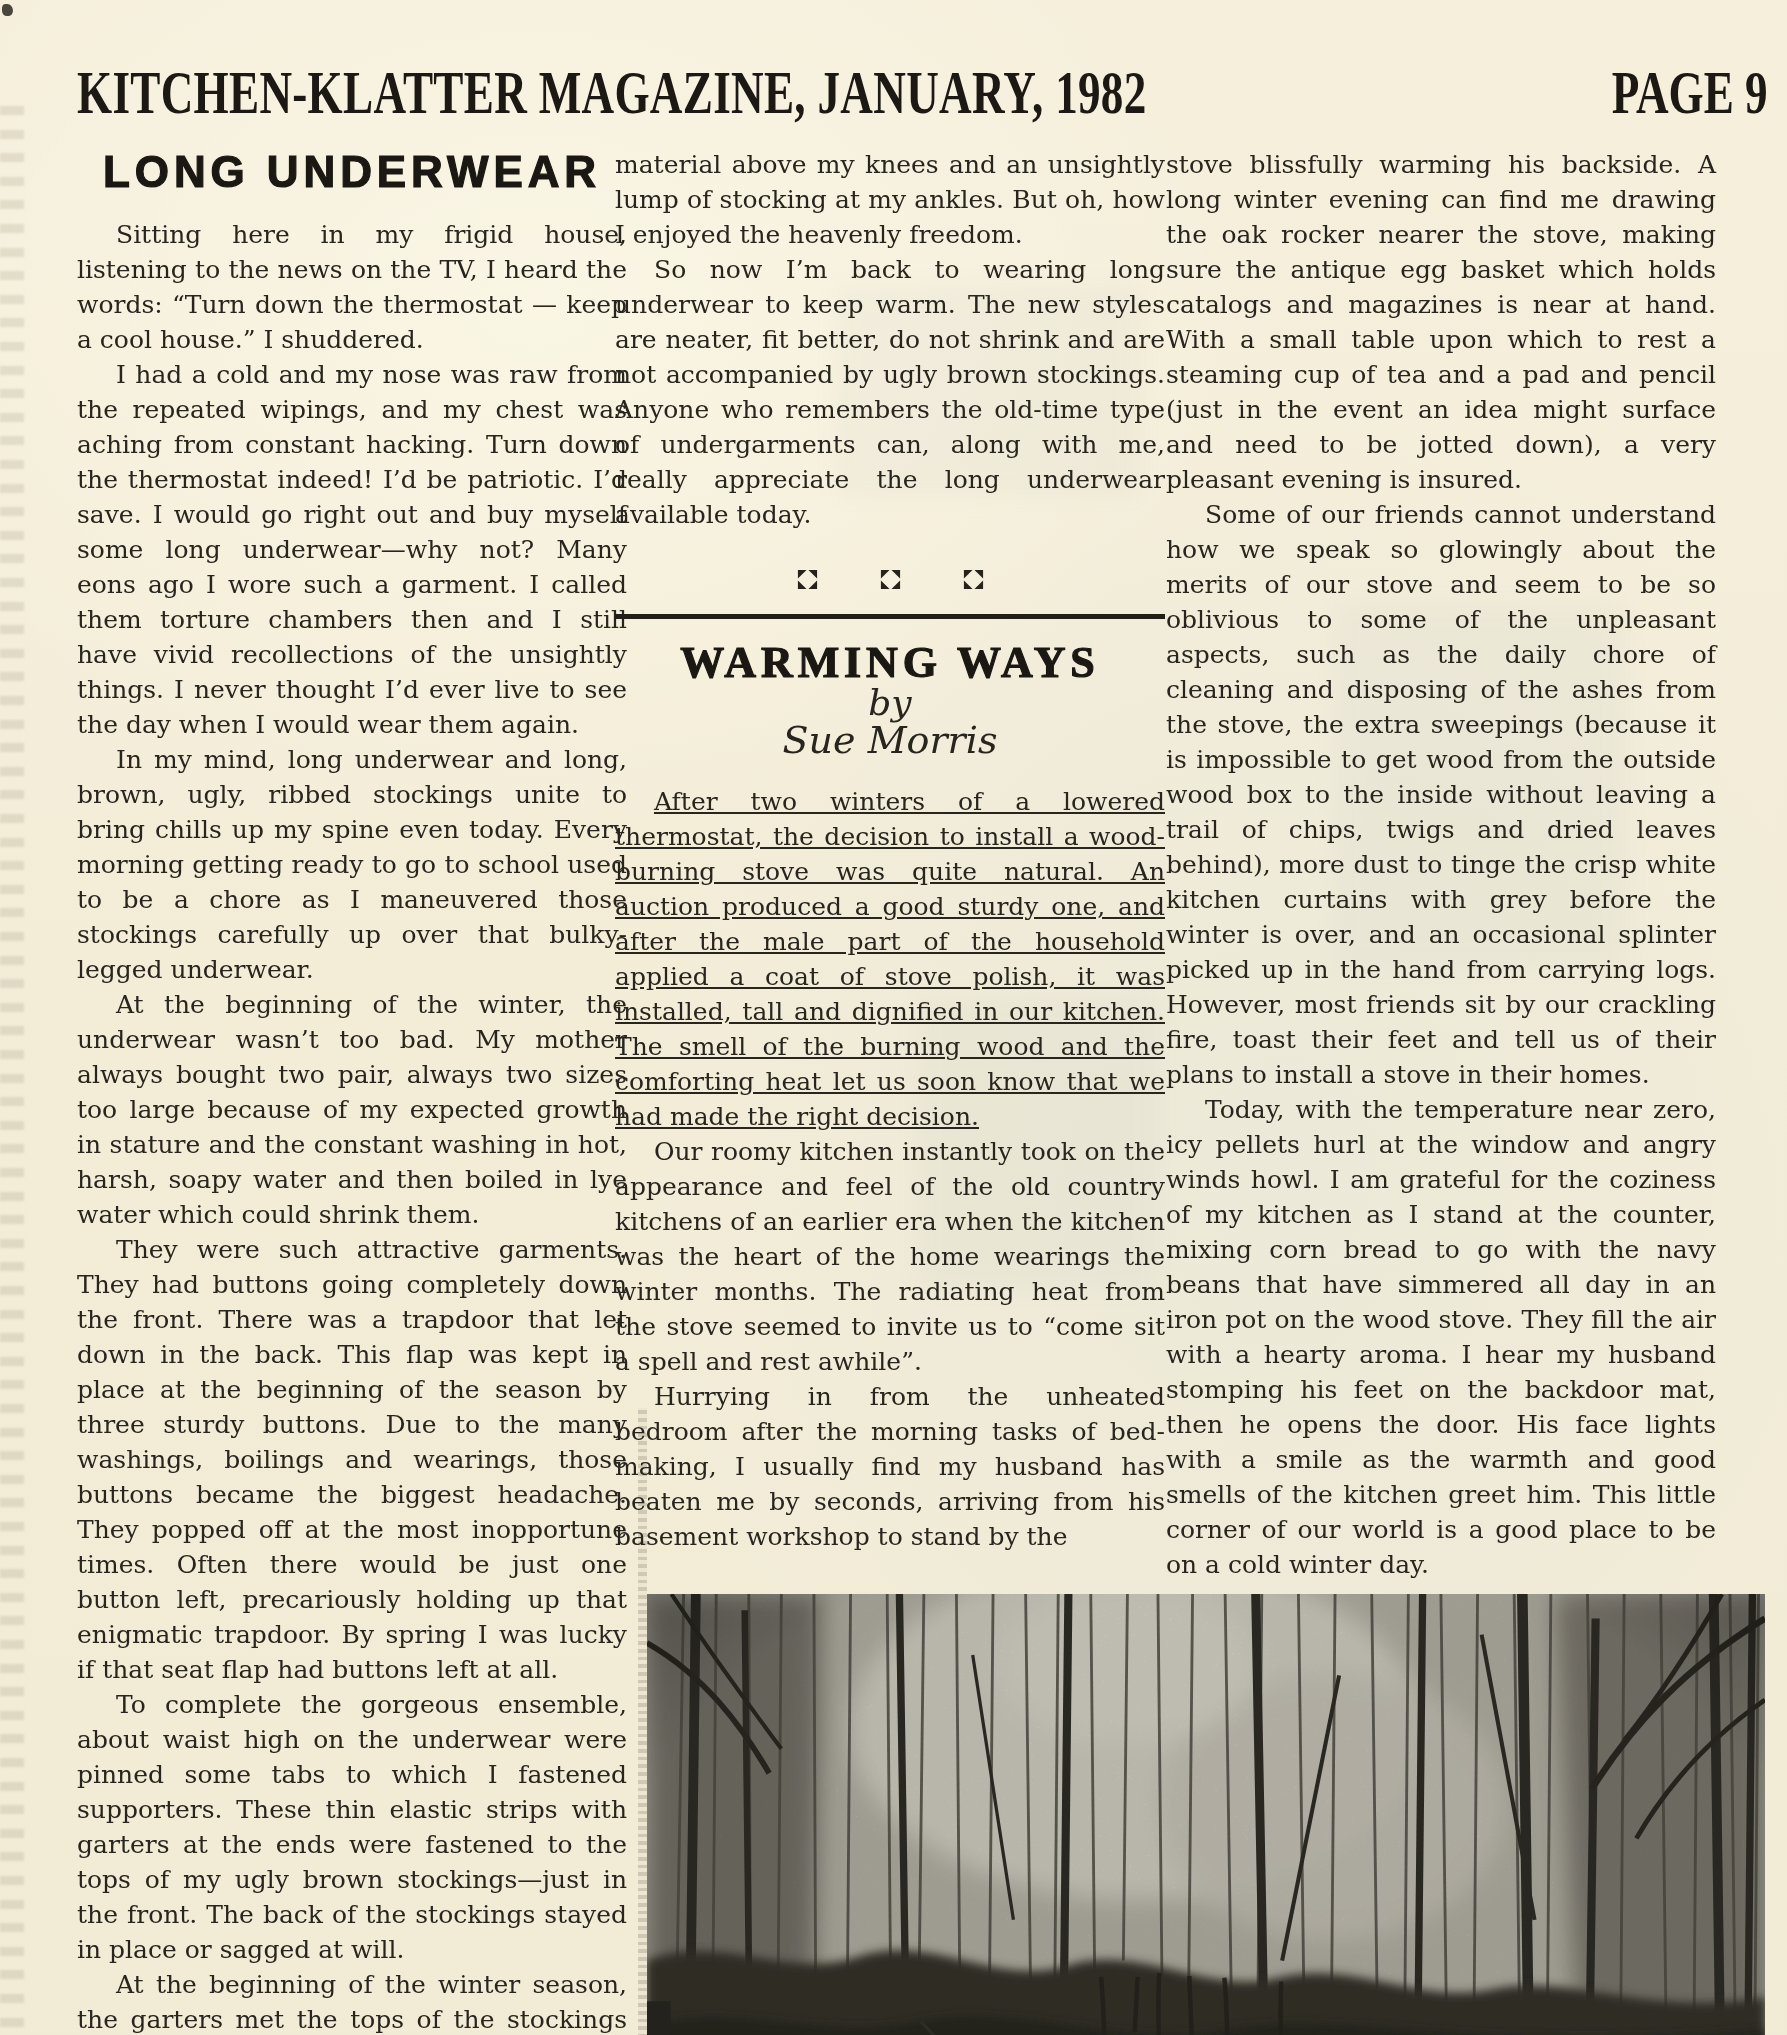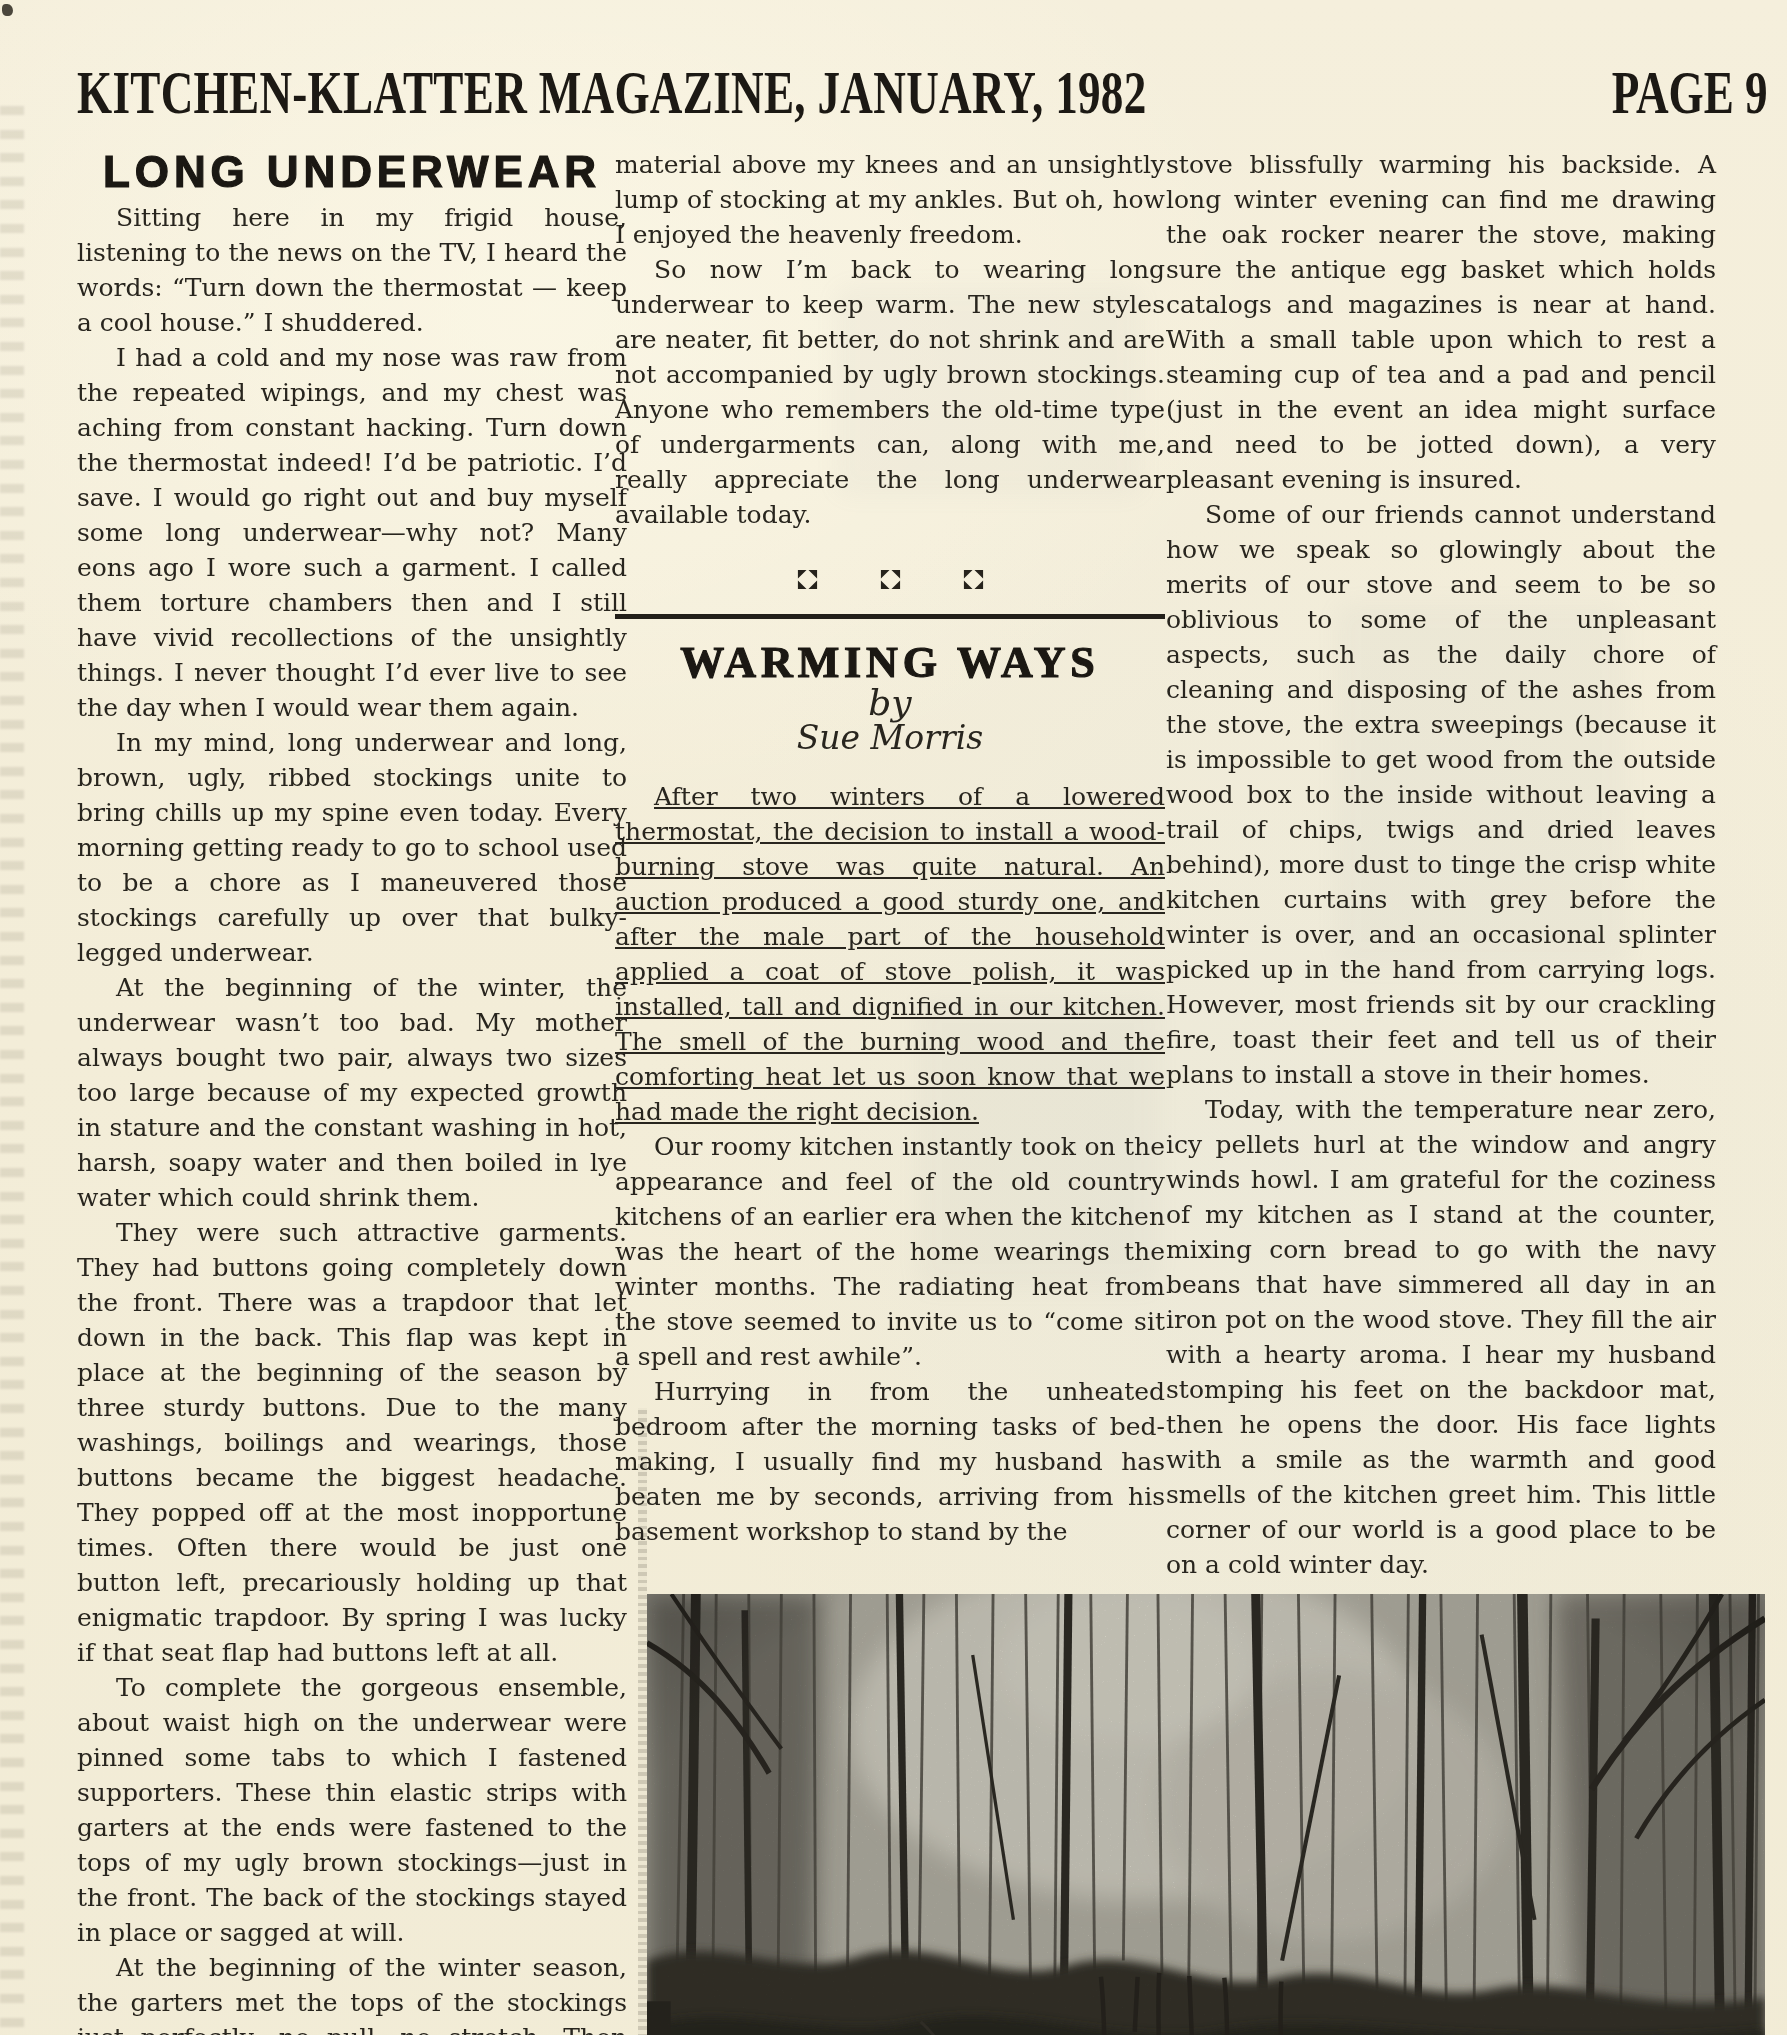--- a/index.html
+++ b/index.html
@@ -30,27 +30,27 @@
   .col{position:absolute;width:550px;font-size:25px;line-height:35px;text-align:justify;color:#28251e;}
   .col p{margin:0;text-indent:39px;}
   .col p.noindent{text-indent:0;}
   #col1{left:77px;top:150px;}
   #col2{left:615px;top:147px;height:1448px;overflow:hidden;}
   #col3{left:1166px;top:147px;}
   h1.headline,h2.headline{
     font-family:"Liberation Sans",sans-serif;font-weight:700;color:#1b1813;
     font-size:44px;line-height:1;letter-spacing:4.9px;text-align:center;margin:0;text-indent:0;
     -webkit-text-stroke:1.2px #1b1813;}
-  h1.headline{margin-bottom:6px;}
+  h1.headline{margin-bottom:23px;}
   h2.headline{margin-top:22px;font-family:Liberation Serif, serif;}
   .ornaments{display:flex;justify-content:center;gap:60px;margin-top:36px;height:23px;}
   .ornaments svg{width:23px;height:23px;display:block;}
   .rule{height:5.3px;background:#221f19;margin-top:23px;}
   .byline-by{font-style:italic;text-align:center;font-size:36px;line-height:1;margin-top:28.5px;text-indent:0;}
-  .byline-name{font-style:italic;text-align:center;font-size:33px;line-height:1;margin-top:10.6px;text-indent:0;}
+  .byline-name{font-style:italic;text-align:center;font-size:38px;line-height:1;margin-top:10.6px;text-indent:0;}
   #col2 p.first-article2{margin-top:25px;text-decoration:underline;}
   
   .photo{position:absolute;left:647px;top:1594px;width:1118px;height:839px;}
   .photo svg{display:block;width:100%;height:100%;}
 </style>
 </head>
 <body>
 
 <div class="page">
 

